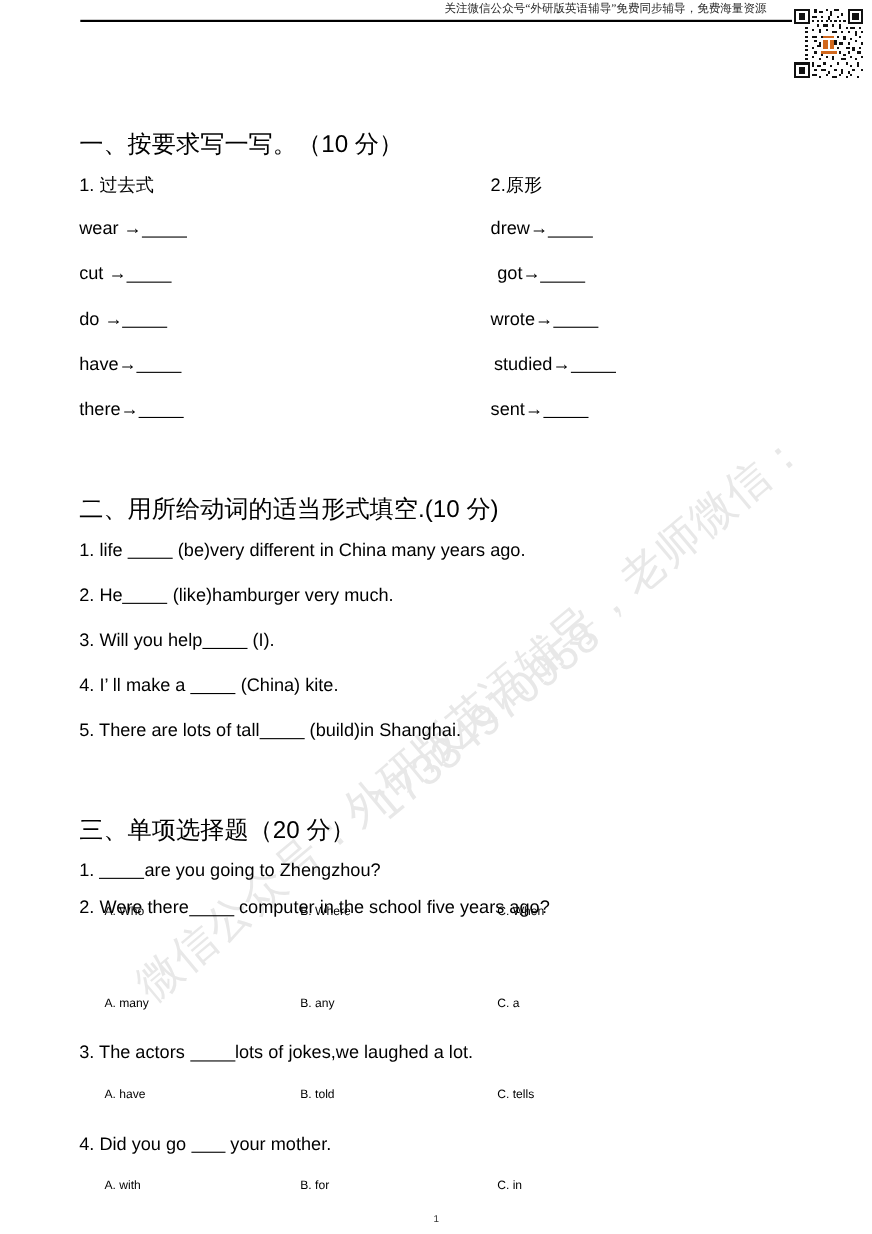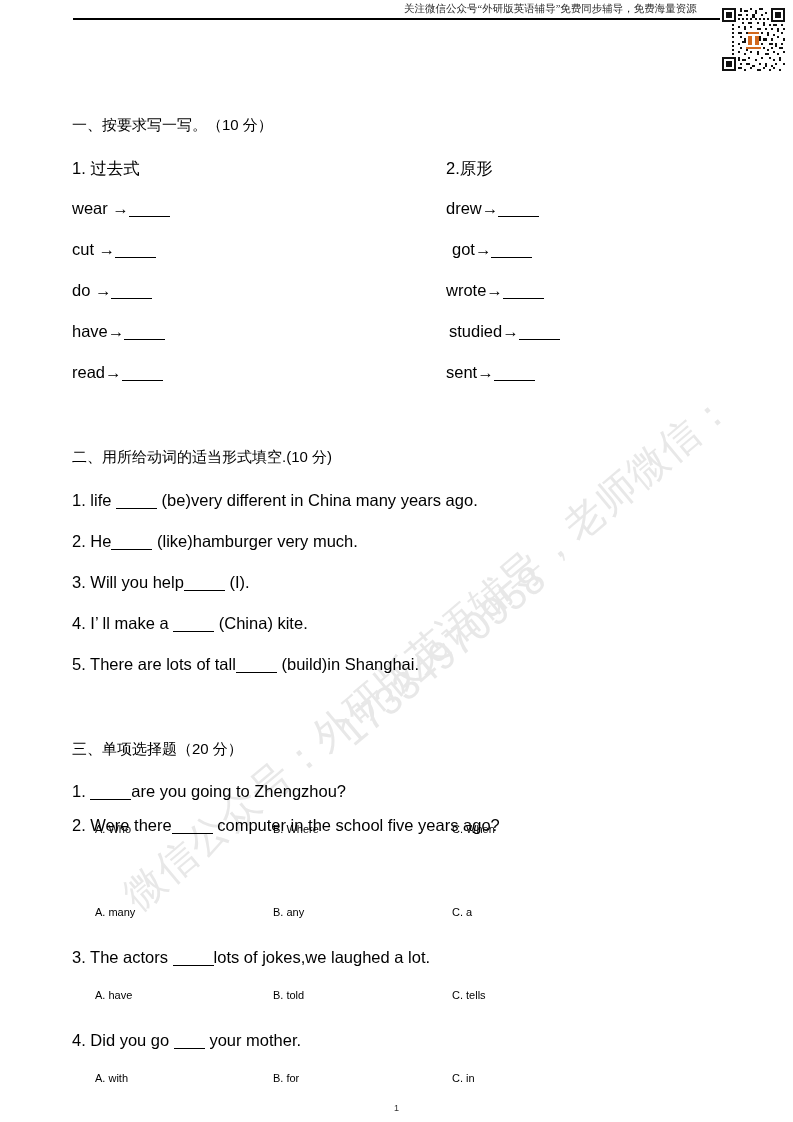--- a/index.html
+++ b/index.html
@@ -100,21 +100,21 @@
   .content {
     position: absolute;
     left: 0;
     top: 0;
     width: 793px;
     z-index: 10;
   }
   .sec-head {
     position: absolute;
     left: 72px;
-    font-size: 15px;
+    font-size: 22px;
     white-space: nowrap;
     color: #000;
   }
   .line {
     position: absolute;
     font-size: 16.5px;
     white-space: nowrap;
     color: #000;
   }
   .opt {
@@ -296,21 +296,21 @@
 
     <div class="sec-head" style="top:116px;">一、按要求写一写。（10 分）</div>
 
     <div class="line" style="left:72px; top:158px;">1. 过去式</div>
     <div class="line" style="left:446px; top:158px;">2.原形</div>
 
     <div class="line" style="left:72px; top:199px;"><span>wear →</span><span class="blank b4"></span></div>
     <div class="line" style="left:72px; top:240px;"><span>cut →</span><span class="blank b4"></span></div>
     <div class="line" style="left:72px; top:281px;"><span>do →</span><span class="blank b4"></span></div>
     <div class="line" style="left:72px; top:322px;"><span>have→</span><span class="blank b4"></span></div>
-    <div class="line" style="left:72px; top:363px;"><span>read→</span><span class="blank b4"></span></div>
+    <div class="line" style="left:72px; top:363px;"><span>there→</span><span class="blank b4"></span></div>
 
     <div class="line" style="left:446px; top:199px;"><span>drew→</span><span class="blank b4"></span></div>
     <div class="line" style="left:452px; top:240px;"><span>got→</span><span class="blank b4"></span></div>
     <div class="line" style="left:446px; top:281px;"><span>wrote→</span><span class="blank b4"></span></div>
     <div class="line" style="left:449px; top:322px;"><span>studied→</span><span class="blank b4"></span></div>
     <div class="line" style="left:446px; top:363px;"><span>sent→</span><span class="blank b4"></span></div>
 
     <div class="sec-head" style="top:448px;">二、用所给动词的适当形式填空.(10 分)</div>
 
     <div class="line" style="left:72px; top:491px;"><span>1. life </span><span class="blank b4"></span><span> (be)very different in China many years ago.</span></div>

